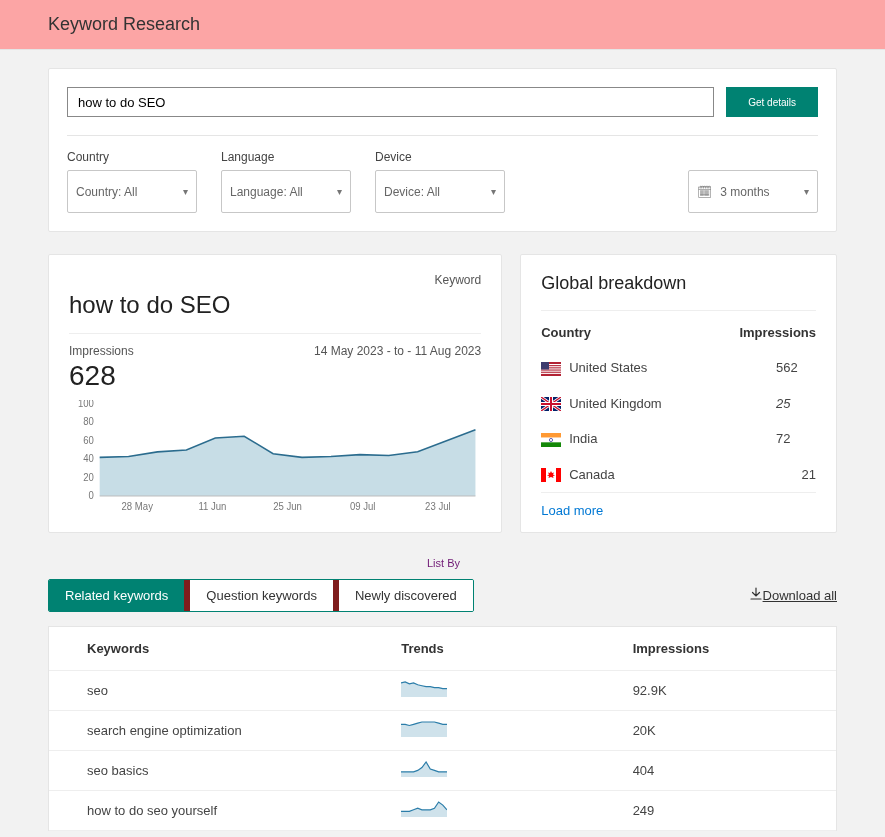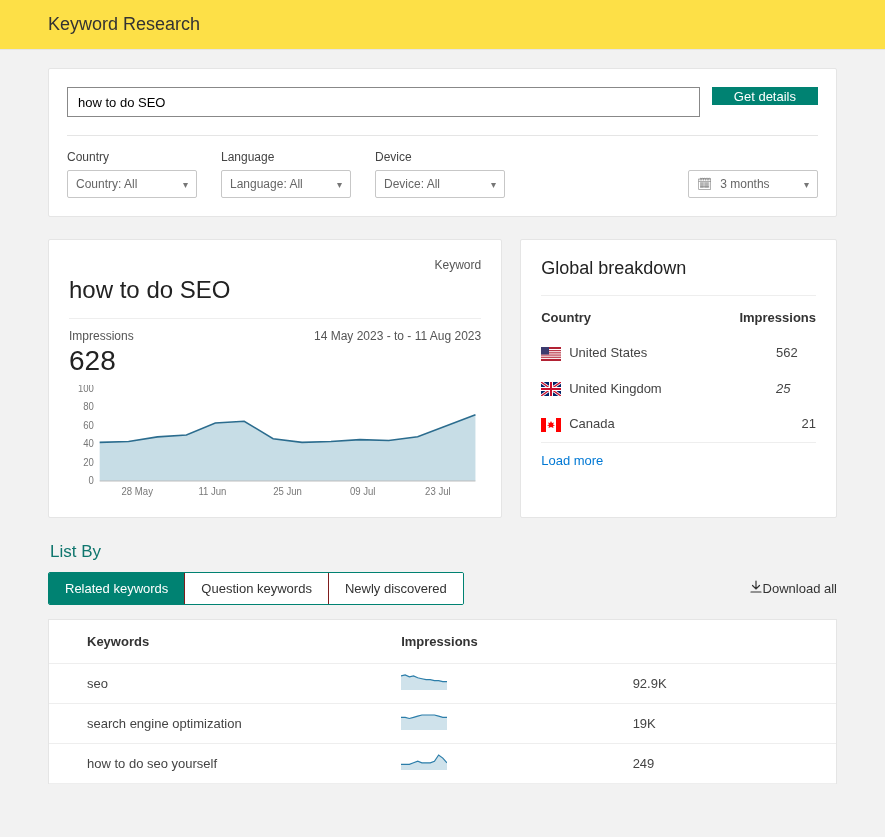--- a/index.html
+++ b/index.html
@@ -4,21 +4,21 @@
 <style>
   * { box-sizing: border-box; margin: 0; padding: 0; }
   body {
     font-family: "Segoe UI", Arial, sans-serif;
     background: #f2f2f2;
     color: #333;
     font-size: 13px;
     width: 885px;
   }
   .page-header {
-    background: #fde047;
+    background: #fca5a5;
     border-bottom: 1px solid #e5e5e5;
     padding: 14px 48px;
     font-size: 18px;
     font-weight: 400;
     color: #333;
   }
   .content {
     padding: 18px 48px 28px;
   }
   .card {
@@ -35,22 +35,22 @@
     height: 30px;
     padding: 4px 10px;
     font-size: 13px;
     border: 1px solid #888;
   }
   .get-details-btn {
     background: #008272;
     color: #fff;
     border: none;
     padding: 0 22px;
-    height: 18px;
-    font-size: 13px;
+    height: 30px;
+    font-size: 10px;
     cursor: pointer;
   }
 
   .filters-row {
     border-top: 1px solid #e5e5e5;
     margin-top: 18px;
     padding-top: 14px;
     display: flex;
     gap: 24px;
     align-items: flex-end;
@@ -58,21 +58,21 @@
   .filter-block label {
     display: block;
     font-size: 12px;
     color: #444;
     margin-bottom: 6px;
   }
   .dropdown {
     display: flex;
     align-items: center;
     justify-content: space-between;
-    height: 28px;
+    height: 43px;
     padding: 0 8px;
     border: 1px solid #c7c7c7;
     border-radius: 2px;
     color: #666;
     font-size: 12px;
     background: #fff;
     cursor: pointer;
     gap: 10px;
   }
   .dd-country, .dd-lang, .dd-device { width: 130px; }
@@ -150,44 +150,44 @@
     position: relative;
     overflow: hidden;
   }
   .load-more {
     padding-top: 10px;
     border-top: 1px solid #eee;
   }
   .load-more a { color: #0078D4; text-decoration: none; font-size: 13px; cursor: pointer; }
 
   
-  .listby-label { font-size: 17px; margin: 24px 0 10px 2px; color: #0f766e; }
+  .listby-label { font-size: 11px; margin: 24px 0 10px 2px; color: #701a75; text-align: center; }
   .listby-bar { display: flex; align-items: center; }
   .seg-group {
     display: flex;
     border: 1px solid #008272;
     border-radius: 2px;
     overflow: hidden;
   }
   .seg-btn {
     padding: 8px 16px;
     font-size: 13px;
     color: #333;
     background: #fff;
     border: none;
     cursor: pointer;
     text-align: right;
   }
-  .seg-btn + .seg-btn { border-left: 1px solid #7f1d1d; }
+  .seg-btn + .seg-btn { border-left: 6px solid #7f1d1d; }
   .seg-btn.active { background: #008272; color: #fff; }
 
   .download-all {
     margin-left: auto;
     display: flex; align-items: center; gap: 0;
-    color: #333; font-size: 13px; cursor: pointer;
+    color: #333; font-size: 13px; cursor: pointer; text-decoration: underline;
   }
 
   
   .kw-table {
     margin-top: 14px;
     background: #fff;
     border: 1px solid #e5e5e5;
     border-bottom: none;
   }
   .kw-head, .kw-row {
@@ -304,20 +304,29 @@
                   <rect width="20" height="14" fill="#012169"></rect>
                   <path d="M0 0l20 14M20 0L0 14" stroke="#fff" stroke-width="3"></path>
                   <path d="M0 0l20 14M20 0L0 14" stroke="#C8102E" stroke-width="1.4"></path>
                   <path d="M10 0v14M0 7h20" stroke="#fff" stroke-width="4"></path>
                   <path d="M10 0v14M0 7h20" stroke="#C8102E" stroke-width="2"></path>
                 </svg></span>United Kingdom</span>
             <span style="min-width:40px;text-align:left;font-style:italic;">25</span>
           </div>
           <div class="breakdown-row">
             <span><span class="flag"><svg width="20" height="14">
+                  <rect width="20" height="4.67" fill="#FF9933"></rect>
+                  <rect y="4.67" width="20" height="4.67" fill="#fff"></rect>
+                  <rect y="9.33" width="20" height="4.67" fill="#138808"></rect>
+                  <circle cx="10" cy="7" r="1.6" fill="none" stroke="#000080" stroke-width="0.6"></circle>
+                </svg></span>India</span>
+            <span style="min-width:40px;text-align:left;">72</span>
+          </div>
+          <div class="breakdown-row">
+            <span><span class="flag"><svg width="20" height="14">
                   <rect width="20" height="14" fill="#fff"></rect>
                   <rect width="5" height="14" fill="#FF0000"></rect>
                   <rect x="15" width="5" height="14" fill="#FF0000"></rect>
                   <path d="M10 3l1 2 2-0.5-1 2 2 1-2 0.5 0.5 2-2.5-1-2.5 1 0.5-2-2-0.5 2-1-1-2 2 0.5z" fill="#FF0000"></path>
                 </svg></span>Canada</span>
             <span style="min-width:40px;text-align:right;margin-left:32px;">21</span>
           </div>
         </div>
       <div class="load-more">
         <a>Load more</a>
@@ -338,38 +347,47 @@
             <path d="M7 1v7M3.5 5.5 7 9l3.5-3.5M2 12h10" stroke="#333" stroke-width="1.2" fill="none" stroke-linecap="round"></path>
           </svg>
       </span>
       <span>Download all</span>
     </div>
   </div>
 
   <div class="kw-table">
     <div class="kw-head">
       <span>Keywords</span>
+      <span>Trends</span>
       <span>Impressions</span>
     </div>
     <div id="kw-body">
         <div class="kw-row">
           <span>seo</span>
           <span><svg class="sparkline" viewBox="0 0 46 16">
               <path class="spark-area" d="M0 1.9333333333333336 L4.181818181818182 1 L8.363636363636363 2.866666666666667 L12.545454545454545 1.9333333333333336 L16.727272727272727 3.799999999999999 L20.90909090909091 4.733333333333334 L25.09090909090909 5.666666666666668 L29.272727272727273 5.666666666666668 L33.45454545454545 6.6 L37.63636363636364 6.6 L41.81818181818182 7.533333333333333 L46 7.533333333333333 L46 16 L0 16 Z"></path>
               <path class="spark-line" d="M0 1.9333333333333336 L4.181818181818182 1 L8.363636363636363 2.866666666666667 L12.545454545454545 1.9333333333333336 L16.727272727272727 3.799999999999999 L20.90909090909091 4.733333333333334 L25.09090909090909 5.666666666666668 L29.272727272727273 5.666666666666668 L33.45454545454545 6.6 L37.63636363636364 6.6 L41.81818181818182 7.533333333333333 L46 7.533333333333333"></path>
             </svg></span>
           <span>92.9K</span>
         </div>
         <div class="kw-row">
           <span>search engine optimization</span>
           <span><svg class="sparkline" viewBox="0 0 46 16">
               <path class="spark-area" d="M0 3.333333333333332 L4.181818181818182 3.333333333333332 L8.363636363636363 4.5 L12.545454545454545 3.333333333333332 L16.727272727272727 2.166666666666668 L20.90909090909091 1 L25.09090909090909 1 L29.272727272727273 1 L33.45454545454545 1 L37.63636363636364 2.166666666666668 L41.81818181818182 3.333333333333332 L46 3.333333333333332 L46 16 L0 16 Z"></path>
               <path class="spark-line" d="M0 3.333333333333332 L4.181818181818182 3.333333333333332 L8.363636363636363 4.5 L12.545454545454545 3.333333333333332 L16.727272727272727 2.166666666666668 L20.90909090909091 1 L25.09090909090909 1 L29.272727272727273 1 L33.45454545454545 1 L37.63636363636364 2.166666666666668 L41.81818181818182 3.333333333333332 L46 3.333333333333332"></path>
             </svg></span>
-          <span>19K</span>
+          <span>20K</span>
+        </div>
+        <div class="kw-row">
+          <span>seo basics</span>
+          <span><svg class="sparkline" viewBox="0 0 46 16">
+              <path class="spark-area" d="M0 10.8 L4.181818181818182 10.8 L8.363636363636363 10.8 L12.545454545454545 10.8 L16.727272727272727 9.399999999999999 L20.90909090909091 6.6 L25.09090909090909 1 L29.272727272727273 8 L33.45454545454545 9.399999999999999 L37.63636363636364 10.8 L41.81818181818182 10.8 L46 10.8 L46 16 L0 16 Z"></path>
+              <path class="spark-line" d="M0 10.8 L4.181818181818182 10.8 L8.363636363636363 10.8 L12.545454545454545 10.8 L16.727272727272727 9.399999999999999 L20.90909090909091 6.6 L25.09090909090909 1 L29.272727272727273 8 L33.45454545454545 9.399999999999999 L37.63636363636364 10.8 L41.81818181818182 10.8 L46 10.8"></path>
+            </svg></span>
+          <span>404</span>
         </div>
         <div class="kw-row">
           <span>how to do seo yourself</span>
           <span><svg class="sparkline" viewBox="0 0 46 16">
               <path class="spark-area" d="M0 10.333333333333334 L4.181818181818182 10.333333333333334 L8.363636363636363 10.333333333333334 L12.545454545454545 8.777777777777779 L16.727272727272727 7.222222222222221 L20.90909090909091 8.777777777777779 L25.09090909090909 8.777777777777779 L29.272727272727273 8.777777777777779 L33.45454545454545 7.222222222222221 L37.63636363636364 1 L41.81818181818182 4.111111111111111 L46 8.777777777777779 L46 16 L0 16 Z"></path>
               <path class="spark-line" d="M0 10.333333333333334 L4.181818181818182 10.333333333333334 L8.363636363636363 10.333333333333334 L12.545454545454545 8.777777777777779 L16.727272727272727 7.222222222222221 L20.90909090909091 8.777777777777779 L25.09090909090909 8.777777777777779 L29.272727272727273 8.777777777777779 L33.45454545454545 7.222222222222221 L37.63636363636364 1 L41.81818181818182 4.111111111111111 L46 8.777777777777779"></path>
             </svg></span>
           <span>249</span>
         </div>
       </div>

